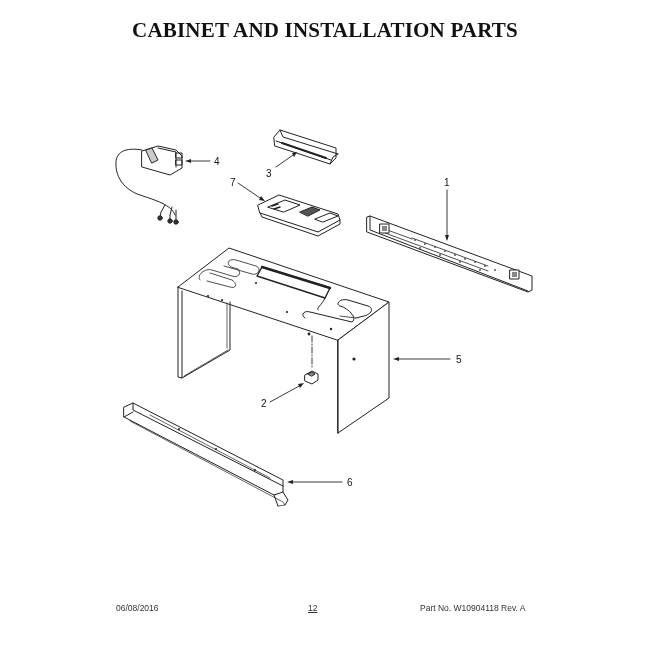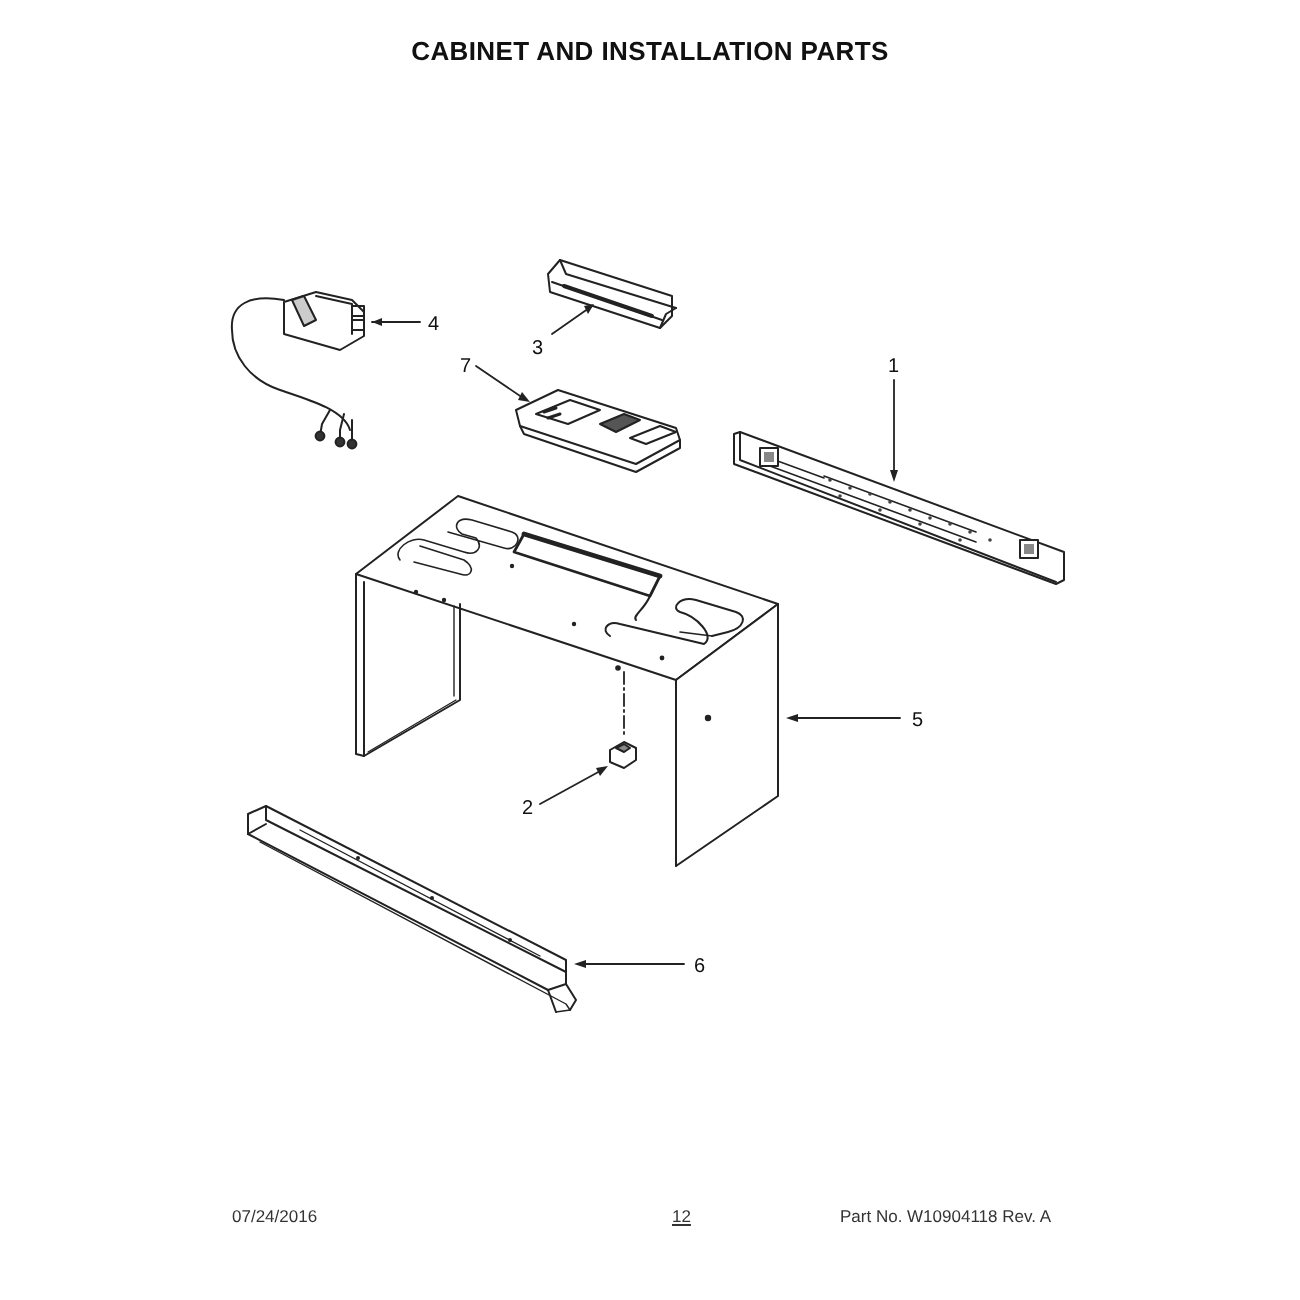--- a/index.html
+++ b/index.html
@@ -1,20 +1,20 @@
 <!DOCTYPE html>
 <html><head>
   <meta charset="utf-8">
   <style>
     html, body { margin:0; padding:0; background:#ffffff; }
     body { width:650px; height:650px; position:relative; overflow:hidden; font-family:"Liberation Sans", sans-serif; }
-    .title { position:absolute; left:0; width:650px; top:18px; text-align:center; font-weight:bold; font-size:13px; letter-spacing:0.2px; color:#111; }
+    .title { position:absolute; left:0; width:650px; top:18px; text-align:center; font-weight:bold; font-size:21px; letter-spacing:0.2px; color:#111;font-family:Liberation Serif, serif; }
     .footer { position:absolute; top:603px; font-size:8.5px; color:#333; }
     .footer.date { left:116px; }
-    .footer.page { left:336px;text-decoration:underline; }
+    .footer.page { left:308px;text-decoration:underline; }
     .footer.part { left:420px;text-align:center; }
     svg.diagram { position:absolute; left:0; top:0; }
     .callout { font-family:"Liberation Sans", sans-serif; font-size:10px; fill:#111; }
   </style>
 </head>
 <body>
 
 <div class="title">CABINET AND INSTALLATION PARTS</div>
 
 <svg class="diagram" width="650" height="650" viewBox="0 0 650 650" fill="none" stroke="#222" stroke-width="1" stroke-linejoin="round" stroke-linecap="round">
@@ -142,15 +142,15 @@
       <circle cx="179" cy="429" r="1"></circle>
         <circle cx="216" cy="449" r="1"></circle>
         <circle cx="255" cy="470" r="1"></circle>
     </g>
   </g>
   <line x1="291" y1="482" x2="342" y2="482" stroke-width="0.9"></line>
   <path d="M287 482 L293 480 L293 484 Z" fill="#222" stroke="none"></path>
   <text class="callout" x="347" y="486" stroke="none">6</text>
 </svg>
 
-<div class="footer date">07/24/2016</div>
+<div class="footer date">06/08/2016</div>
 <div class="footer page">12</div>
 <div class="footer part">Part No. W10904118  Rev. A</div>
 
 </body></html>

